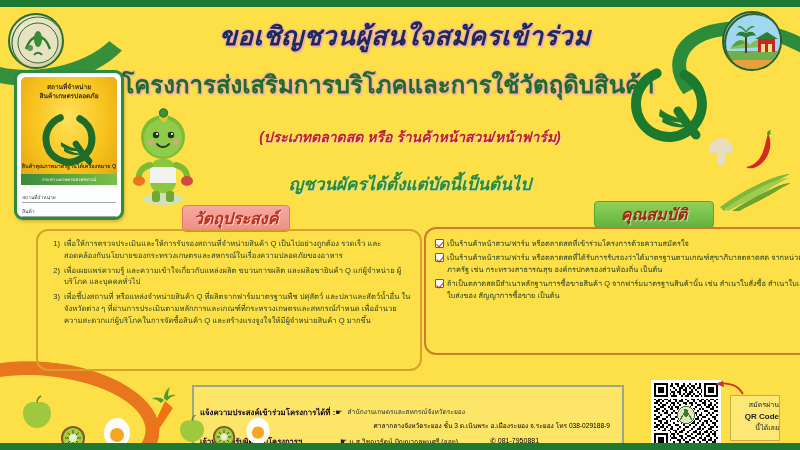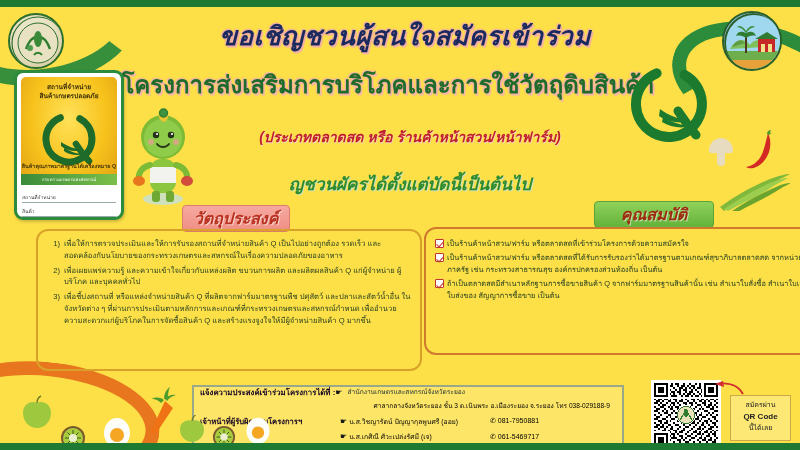--- a/index.html
+++ b/index.html
@@ -148,38 +148,38 @@
   .chk::after {
     content: ""; position: absolute; left: 2.4px; top: .2px; width: 3px; height: 6px;
     border: solid #c4342a; border-width: 0 1.4px 1.4px 0; transform: rotate(42deg);
   }
   
   .contact-box {
     position: absolute; left: 192px; top: 378px; width: 432px; height: 66px;
     border-left: 2px solid #9aa88a; border-right: 2px solid #9aa88a;
     border-bottom: 2px solid #9aa88a; border-top: 2px solid #9aa88a;
     background: rgba(255,255,255,.18);
-    padding: 0 6px;
+    padding: 20px 6px;
   }
   .c-row { display: flex; font-size: 7.4px; color: #233; line-height: 1.5; }
   .c-label { font-weight: bold; font-size: 7.8px; color: #102; white-space: nowrap; }
   .c-val { margin-left: 3px; font-size: 6.6px; }
   .c-addr { font-size: 6.6px; text-align: right; padding-right: 6px; margin-top: 1px; }
   .c-officer { display: flex; align-items: center; margin-top: 4px; font-size: 7px; }
   .c-off-label { width: 140px; font-weight: bold; font-size: 7.6px; color: #102; }
   .c-off-name { width: 150px; font-size: 6.8px; }
   .c-off-phone { font-size: 7px; }
   .cursor-ico { color: #1b1b1b; margin-right: 2px; font-size: 8px; }
   
   .qr-wrap { position: absolute; left: 651px; top: 373px; width: 70px; height: 70px; background: #fff; padding: 3px; }
   .qr { width: 100%; height: 100%; }
   .qr-note {
-    position: absolute; left: 730px; top: 388px; width: 61px; height: 46px;
+    position: absolute; left: 730px; top: 388px; width: 50px; height: 46px;
     border: 1px solid #caa94a; background: rgba(255,255,255,.25);
-    font-size: 7px; color: #222; text-align: center; padding-top: 4px; line-height: 1.5;
+    font-size: 7px; color: #222; text-align: right; padding-top: 4px; line-height: 1.5;
   }
   .qr-note b { font-size: 8px; }
   .qr-arrow { position: absolute; left: 714px; top: 374px; width: 30px; height: 16px; }
   
   .veg { position: absolute; }
 </style>
 </head>
 <body>
 
 <div id="poster">
@@ -279,21 +279,21 @@
 
   <div class="banner banner-left">วัตถุประสงค์</div>
   <div class="box box-left">
     <div class="obj-list">
       <div class="obj-item">
         <span class="obj-num">1)</span>
         <span class="obj-text">เพื่อให้การตรวจประเมินและให้การรับรองสถานที่จำหน่ายสินค้า Q เป็นไปอย่างถูกต้อง รวดเร็ว และสอดคล้องกับนโยบายของกระทรวงเกษตรและสหกรณ์ในเรื่องความปลอดภัยของอาหาร</span>
       </div>
       <div class="obj-item">
         <span class="obj-num">2)</span>
-        <span class="obj-text">เพื่อเผยแพร่ความรู้ และความเข้าใจเกี่ยวกับแหล่งผลิต ขบวนการผลิต และผลิตผลสินค้า Q แก่ผู้จำหน่าย ผู้บริโภค และบุคคลทั่วไป</span>
+        <span class="obj-text">เพื่อเผยแพร่ความรู้ และความเข้าใจเกี่ยวกับแหล่งผลิต ขบวนการผลิต และผลิอขายินค้า Q แก่ผู้จำหน่าย ผู้บริโภค และบุคคลทั่วไป</span>
       </div>
       <div class="obj-item">
         <span class="obj-num">3)</span>
         <span class="obj-text">เพื่อชี้บ่งสถานที่ หรือแหล่งจำหน่ายสินค้า Q ที่ผลิตจากฟาร์มมาตรฐานพืช ปศุสัตว์ และปลาและสัตว์น้ำอื่น ในจังหวัดต่าง ๆ ที่ผ่านการประเมินตามหลักการและเกณฑ์ที่กระทรวงเกษตรและสหกรณ์กำหนด เพื่ออำนวยความสะดวกแก่ผู้บริโภคในการจัดซื้อสินค้า Q และสร้างแรงจูงใจให้มีผู้จำหน่ายสินค้า Q มากขึ้น</span>
       </div>
     </div>
   </div>
 
   <div class="banner banner-right">คุณสมบัติ</div>
   <div class="box box-right">

